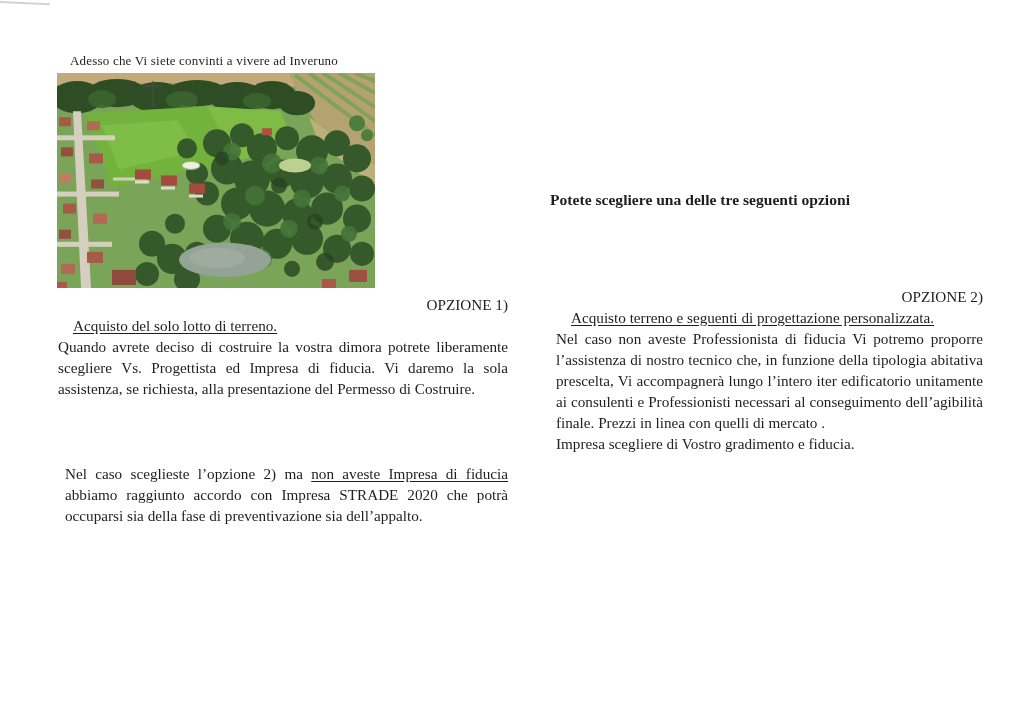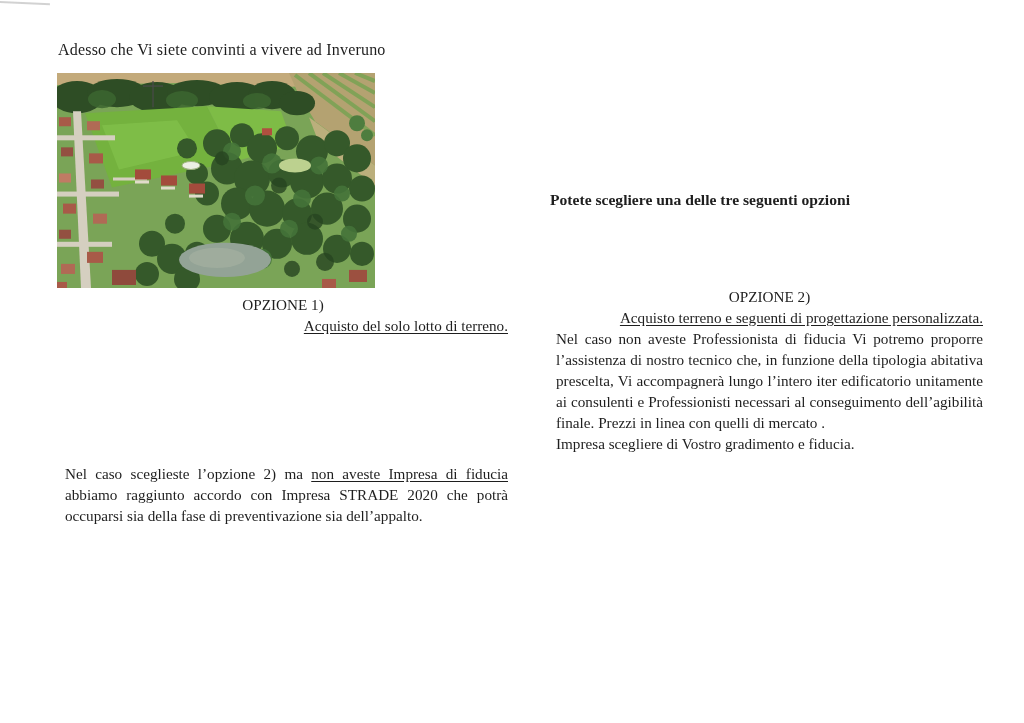--- a/index.html
+++ b/index.html
@@ -17,22 +17,22 @@
     left: 0; top: 1px;
     width: 50px; height: 2px;
     background: #c7c7c7;
     transform: rotate(2.5deg);
     transform-origin: left top;
     opacity: .8;
   }
   .title {
     position: absolute;
     left: 58px; top: 41px;
-    margin: 0;
-    font-size: 16px;
+    margin: 12px;
+    font-size: 13px;
     font-weight: normal;
     letter-spacing: .2px;
     white-space: nowrap;
   }
   .photo {
     position: absolute;
     left: 57px; top: 73px;
     width: 318px; height: 215px;
     margin: 0;
     overflow: hidden;
@@ -46,22 +46,22 @@
     white-space: nowrap;
   }
   .block {
     position: absolute;
     font-size: 15.2px;
     line-height: 21px;
   }
   .block-opt1 { left: 58px;  top: 294px; width: 450px; }
   .block-opt3 { left: 65px;  top: 463px; width: 443px; }
   .block-opt2 { left: 556px; top: 286px; width: 427px; }
-  .opt-label { text-align: center; }
-  .opt-heading { text-align: right; }
+  .opt-label { text-align: right; }
+  .opt-heading { text-align: left; margin-left: 15px; }
   .para { text-align: justify; text-justify: inter-word; }
   .plainline { text-align: left; }
   .u { text-decoration: underline; text-underline-offset: 2px; }
 </style>
 </head>
 <body>
 
 <div class="page">
 
   <div class="scan-artifact"></div>
@@ -223,20 +223,21 @@
         <rect x="265" y="205" width="14" height="9" fill="#a85a48"></rect>
       </g>
     </svg>
   </figure>
 
   <div class="mid-heading">Potete scegliere una delle tre seguenti opzioni</div>
 
   <section class="block block-opt1">
     <div class="opt-label">OPZIONE 1)</div>
     <div class="opt-heading"><span class="u">Acquisto del solo lotto di terreno.</span></div>
+    <div class="para">Quando avrete deciso di costruire la vostra dimora potrete liberamente scegliere Vs. Progettista ed Impresa di fiducia. Vi daremo la sola assistenza, se richiesta, alla presentazione del Permesso di Costruire.</div>
   </section>
 
   <section class="block block-opt3">
     <div class="para"><span>Nel caso sceglieste l’opzione 2) ma </span><span class="u">non aveste Impresa di fiducia</span><span> abbiamo raggiunto accordo con Impresa STRADE 2020 che potrà occuparsi  sia della fase di preventivazione sia dell’appalto.</span></div>
   </section>
 
   <section class="block block-opt2">
     <div class="opt-label">OPZIONE 2)</div>
     <div class="opt-heading"><span class="u">Acquisto terreno e seguenti di progettazione personalizzata.</span></div>
     <div class="para">Nel caso non aveste Professionista di fiducia Vi potremo proporre l’assistenza di nostro tecnico che, in funzione della tipologia abitativa prescelta, Vi accompagnerà lungo l’intero iter edificatorio unitamente ai consulenti e Professionisti necessari al conseguimento dell’agibilità finale. Prezzi in linea con quelli di mercato .</div>

